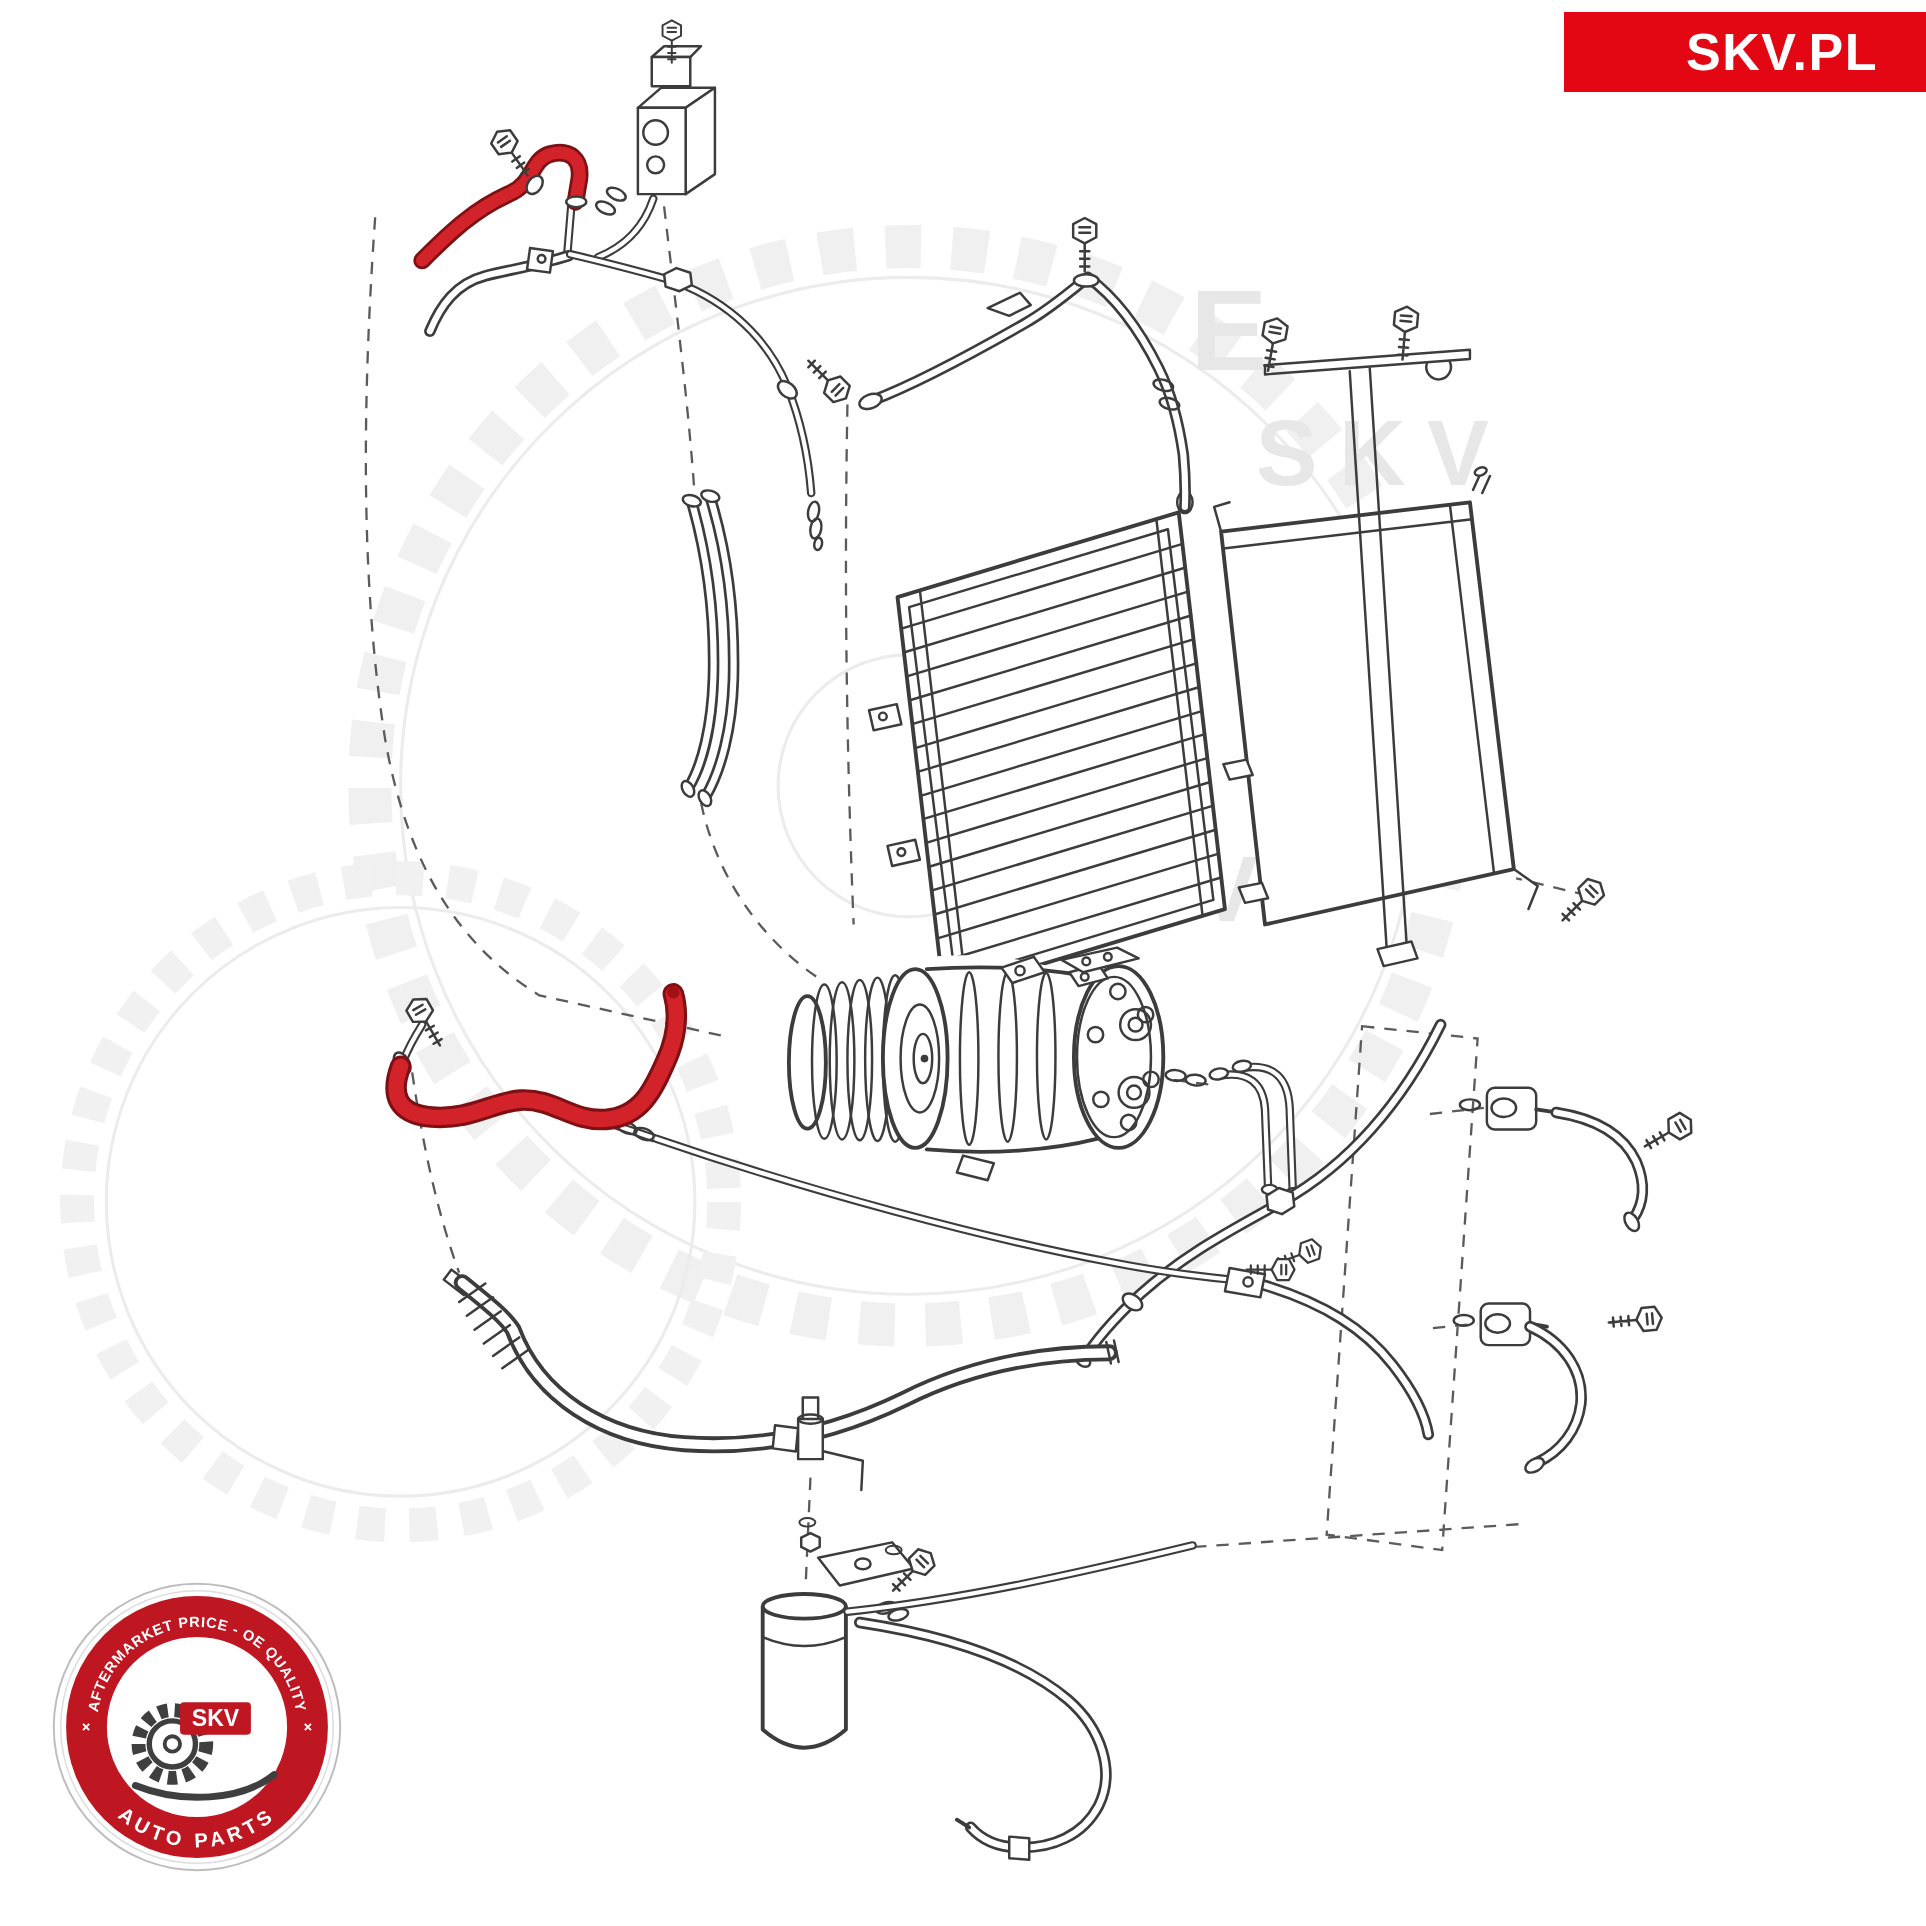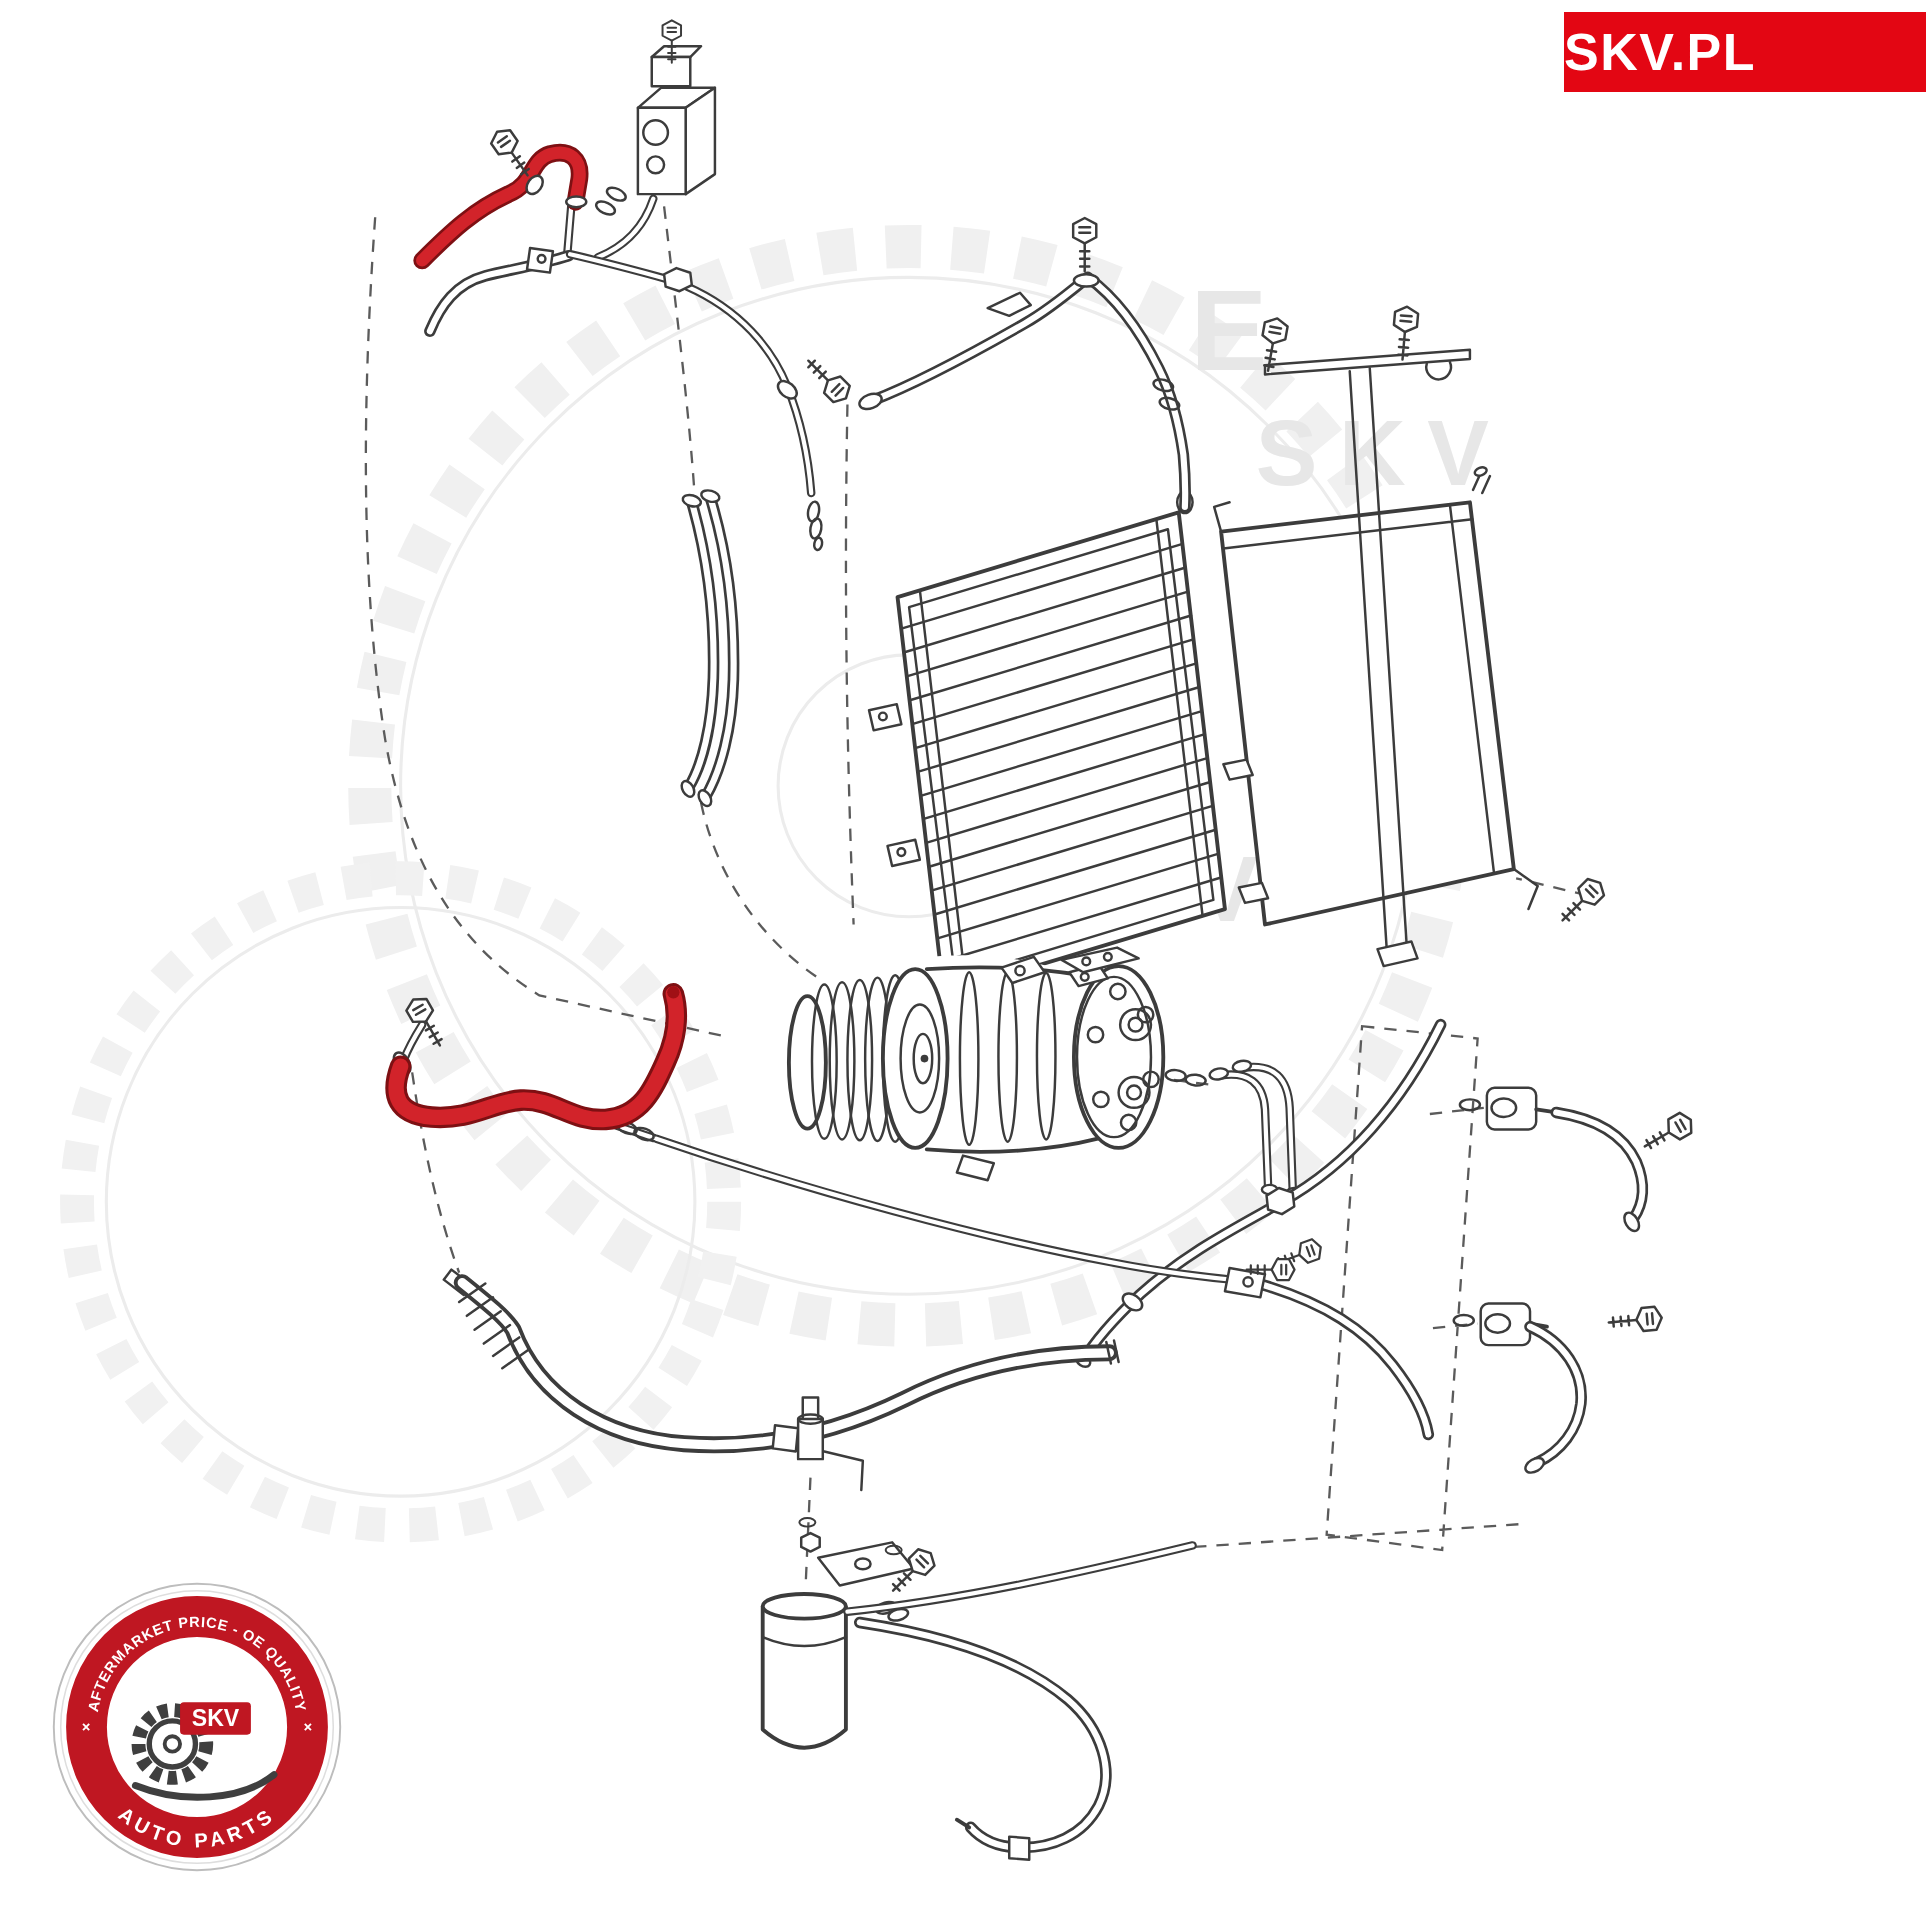--- a/index.html
+++ b/index.html
@@ -2,21 +2,21 @@
 <html style="font-size:12.3px"><head>
 <meta charset="utf-8">
 <style>
   html,body{margin:0;padding:0}
   body{font-family:"Liberation Sans",sans-serif;background:#fff}
   .stage{position:relative;width:1926px;height:1926px;background:#fff;overflow:hidden}
   .diagram-svg{position:absolute;left:0;top:0;width:1926px;height:1926px}
 
   
   .banner{position:absolute;top:12.3px;right:0;width:362px;height:80px;background:#e30613;
-          display:flex;align-items:center;padding-right:48px;box-sizing:border-box}
+          display:flex;align-items:center;justify-content:flex-end;padding-right:48px;box-sizing:border-box}
   .banner-text{color:#fff;font-weight:bold;font-size:52px;letter-spacing:1.5px}
 
   
   .badge-svg{position:absolute;left:43px;top:1573px;width:308px;height:308px}
   .badge-arc{fill:#ffffff;font-weight:bold}
 
   
   .ln{fill:none;stroke:#3c3c3c;stroke-width:5;stroke-linecap:round;stroke-linejoin:round}
   .lnf{fill:#ffffff;stroke:#3c3c3c;stroke-width:5;stroke-linejoin:round}
   .ln2{fill:none;stroke:#3c3c3c;stroke-width:3.2;stroke-linecap:round;stroke-linejoin:round}

